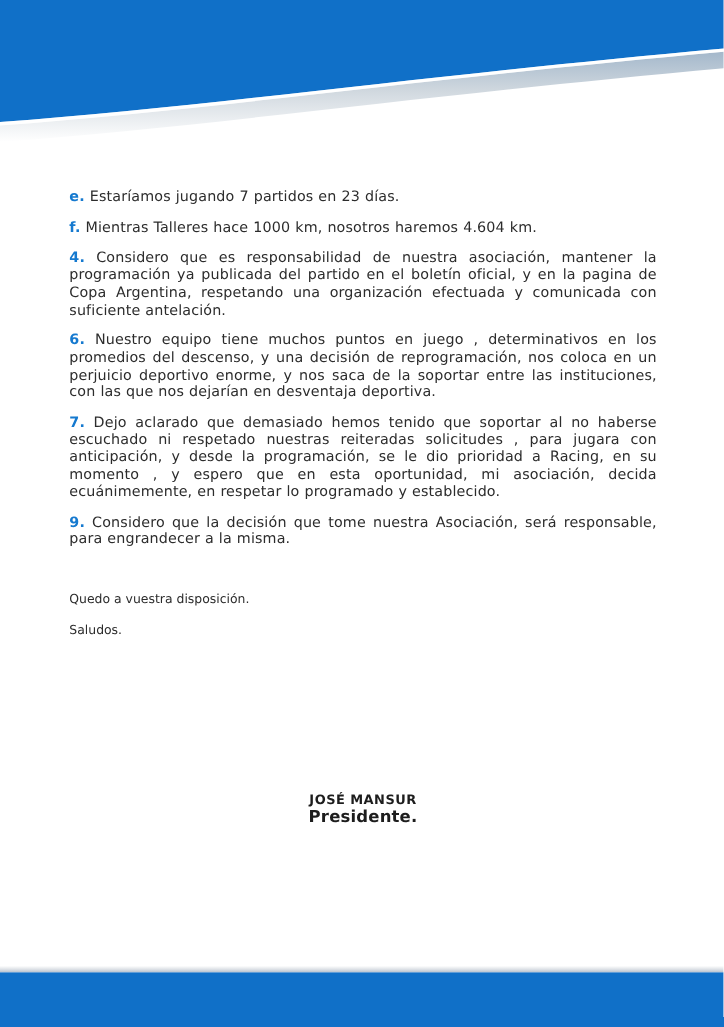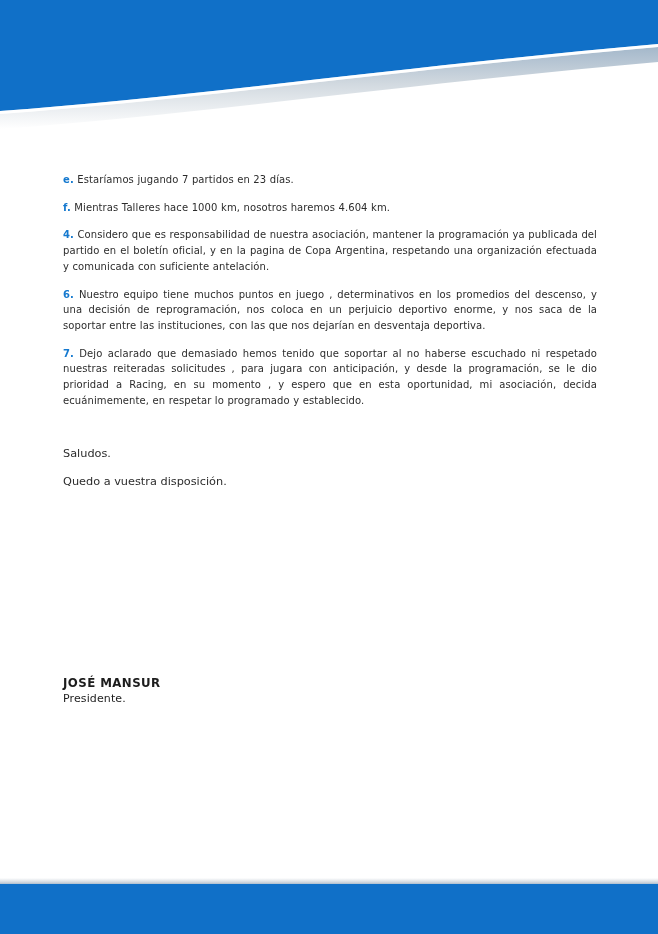--- a/index.html
+++ b/index.html
@@ -71,21 +71,21 @@
   
   .doc-body {
     position: absolute;
     left: 63px;
     top: 172px;
     width: 534px;
   }
 
   p.para {
     margin: 0 0 12px 0;
-    font-size: 10px;
+    font-size: 13px;
     line-height: 15.7px;
     color: #2c2c2c;
     text-align: justify;
     letter-spacing: 0.01em;
     word-spacing: 0.02em;
   }
   p.para:last-child { margin-bottom: 0; }
 
   p.tight { text-align: left; }
 
@@ -100,34 +100,34 @@
     font-size: 11.3px;
     line-height: 15.7px;
     color: #2c2c2c;
     text-align: left;
   }
 
   
   .signature {
     position: absolute;
     left: 63px;
-    top: 676px;
+    top: 720px;
     width: 534px;
-    text-align: left;
+    text-align: center;
   }
   .signature .sig-name {
     font-size: 11.8px;
     font-weight: bold;
     color: #1d1d1d;
     letter-spacing: 0.035em;
     line-height: 15px;
   }
   .signature .sig-role {
-    font-size: 11px;
-    font-weight: normal;
+    font-size: 15px;
+    font-weight: bold;
     color: #1d1d1d;
     letter-spacing: 0.01em;
     line-height: 15px;
   }
 </style>
 </head>
 <body>
 
 <div class="page">
 
@@ -171,25 +171,29 @@
       <span class="marker">6.</span>
       <span>Nuestro equipo tiene muchos puntos en juego , determinativos en los promedios del descenso, y una decisión de reprogramación, nos coloca en un perjuicio deportivo enorme, y nos saca de la soportar entre las instituciones, con las que nos dejarían en desventaja deportiva.</span>
     </p>
 
     <p class="para">
       <span class="marker">7.</span>
       <span>Dejo aclarado que demasiado hemos tenido que soportar al no haberse escuchado ni respetado nuestras reiteradas solicitudes , para jugara con anticipación, y desde la programación, se le dio prioridad a Racing, en su momento ,  y espero que en esta oportunidad, mi asociación, decida ecuánimemente, en respetar lo programado y establecido.</span>
     </p>
 
 
+    <p class="para">
+      <span class="marker">9.</span>
+      <span>Considero que la decisión que tome nuestra Asociación, será  responsable, para engrandecer a la misma.</span>
+    </p>
 
     <div class="spacer-lg"></div>
 
+    <p class="closing">Quedo a vuestra disposición.</p>
     <p class="closing">Saludos.</p>
-    <p class="closing">Quedo a vuestra disposición.</p>
 
   </div>
 
   <div class="signature">
     <div class="sig-name">JOSÉ MANSUR</div>
     <div class="sig-role">Presidente.</div>
   </div>
 
   <div class="footer-band">
     <div class="footer-shadow"></div>

